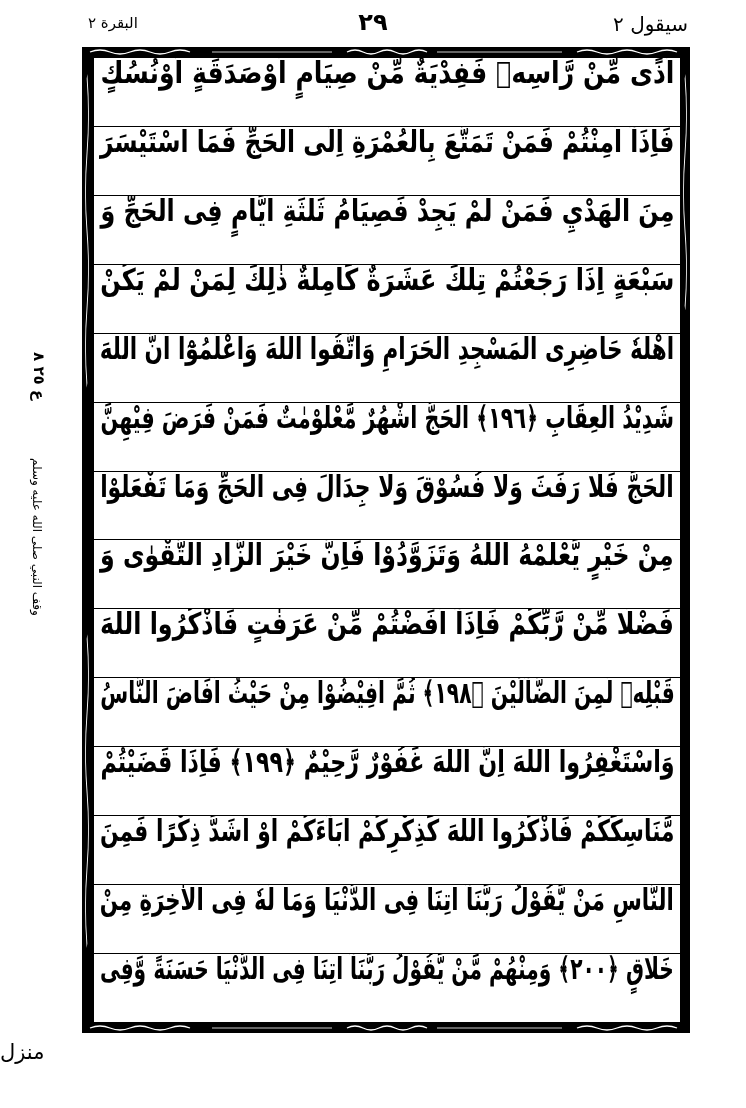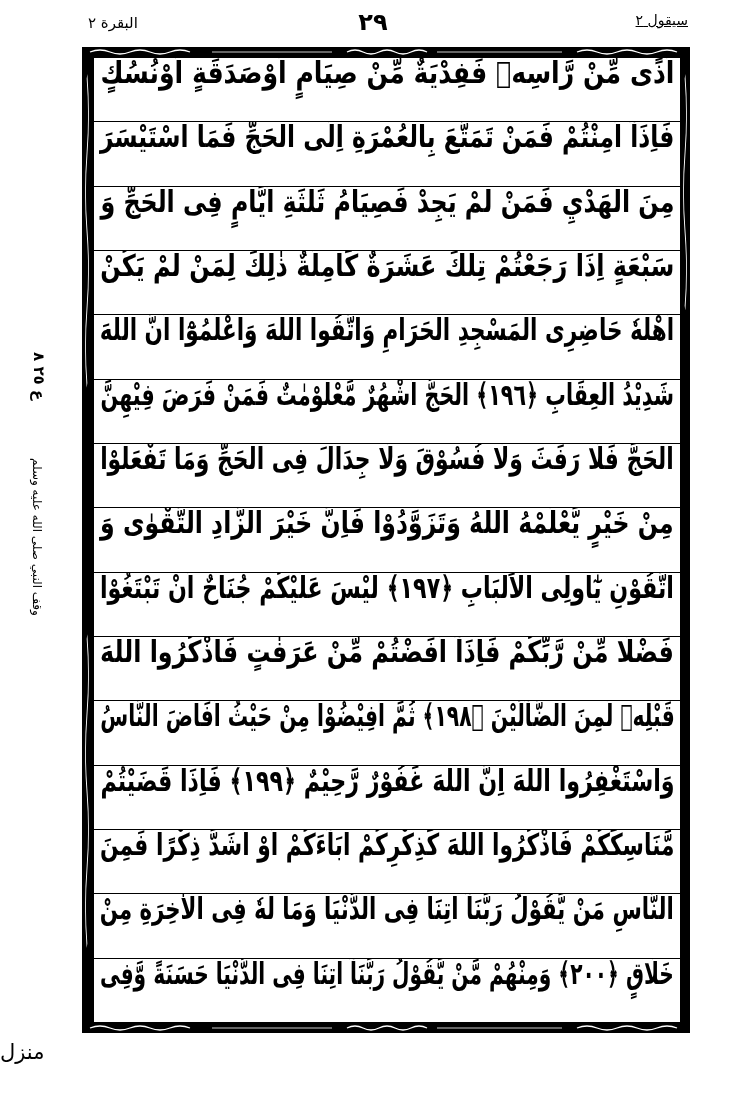--- a/index.html
+++ b/index.html
@@ -1,21 +1,21 @@
 <!DOCTYPE html>
 <html><head>
 <meta charset="utf-8">
 <style>
   html, body { margin:0; padding:0; background:#ffffff; }
   body { width:746px; height:1108px; position:relative; overflow:hidden;
          font-family:"DejaVu Sans", sans-serif; color:#000; }
   .hdr { position:absolute; top:14px; font-family:"DejaVu Sans", sans-serif; direction:rtl; }
   .hdr-left { left:88px; font-size:15px; }
   .hdr-center { left:0; width:746px; text-align:center; font-size:24px; font-weight:bold; top:8px; }
-  .hdr-right { right:58px; font-size:14px; top:12px;text-decoration:underline; }
+  .hdr-right { right:58px; font-size:20px; top:12px; }
   .frame { position:absolute; left:82px; top:47px; width:608px; height:986px;
            background:#000; box-sizing:border-box; }
   .orn-top, .orn-bottom { position:absolute; left:0; width:100%; height:10px; }
   .orn-top { top:0; } .orn-bottom { bottom:0; }
   .orn-top svg, .orn-bottom svg, .orn-side svg { display:block; width:100%; height:100%; }
   .orn-side { position:absolute; top:10px; bottom:10px; width:11px; }
   .orn-side.left { left:0; } .orn-side.right { right:0; width:9px; }
   .inner { position:absolute; left:11px; right:9px; top:10px; bottom:10px;
            background:#fff; border:1.5px solid #000; box-sizing:border-box;
            display:flex; flex-direction:column; }
@@ -92,23 +92,20 @@
     <div class="line">
         <span style="transform: scaleX(0.687);">شَدِيْدُ الْعِقَابِ ﴿١٩٦﴾ اَلْحَجُّ اَشْهُرٌ مَّعْلُوْمٰتٌ فَمَنْ فَرَضَ فِيْهِنَّ</span>
       </div>
     <div class="line">
         <span style="transform: scaleX(0.728);">الْحَجَّ فَلَا رَفَثَ وَلَا فُسُوْقَ وَلَا جِدَالَ فِى الْحَجِّ وَمَا تَفْعَلُوْا</span>
       </div>
     <div class="line">
         <span style="transform: scaleX(0.786);">مِنْ خَيْرٍ يَّعْلَمْهُ اللّٰهُ وَتَزَوَّدُوْا فَاِنَّ خَيْرَ الزَّادِ التَّقْوٰى وَ</span>
       </div>
     <div class="line">
-        <span style="transform: scaleX(0.738);">اتَّقُوْنِ يٰٓاُولِى الْاَلْبَابِ ﴿١٩٧﴾ لَيْسَ عَلَيْكُمْ جُنَاحٌ اَنْ تَبْتَغُوْا</span>
-      </div>
-    <div class="line">
         <span style="transform: scaleX(0.795);">فَضْلًا مِّنْ رَّبِّكُمْ فَاِذَآ اَفَضْتُمْ مِّنْ عَرَفٰتٍ فَاذْكُرُوا اللّٰهَ</span>
       </div>
     <div class="line">
         <span style="transform: scaleX(0.675);">قَبْلِهٖ لَمِنَ الضَّآلِّيْنَ ﴿١٩٨﴾ ثُمَّ اَفِيْضُوْا مِنْ حَيْثُ اَفَاضَ النَّاسُ</span>
       </div>
     <div class="line">
         <span style="transform: scaleX(0.739);">وَاسْتَغْفِرُوا اللّٰهَ اِنَّ اللّٰهَ غَفُوْرٌ رَّحِيْمٌ ﴿١٩٩﴾ فَاِذَا قَضَيْتُمْ</span>
       </div>
     <div class="line">
         <span style="transform: scaleX(0.725);">مَّنَاسِكَكُمْ فَاذْكُرُوا اللّٰهَ كَذِكْرِكُمْ اٰبَآءَكُمْ اَوْ اَشَدَّ ذِكْرًا فَمِنَ</span>

